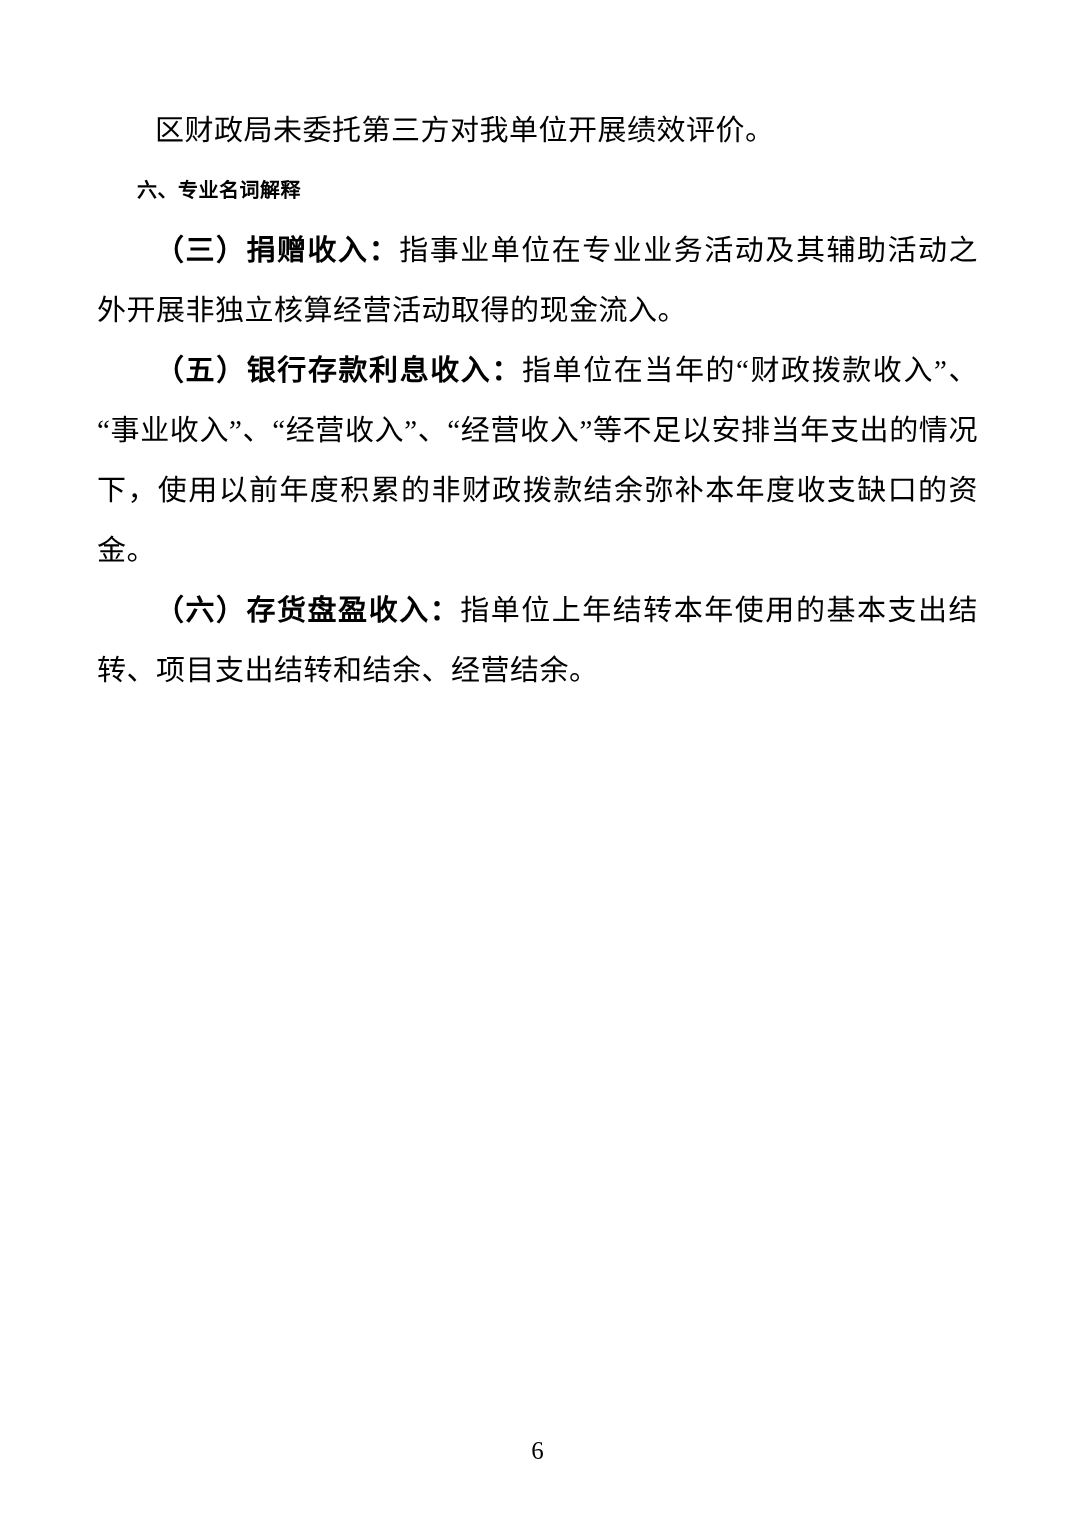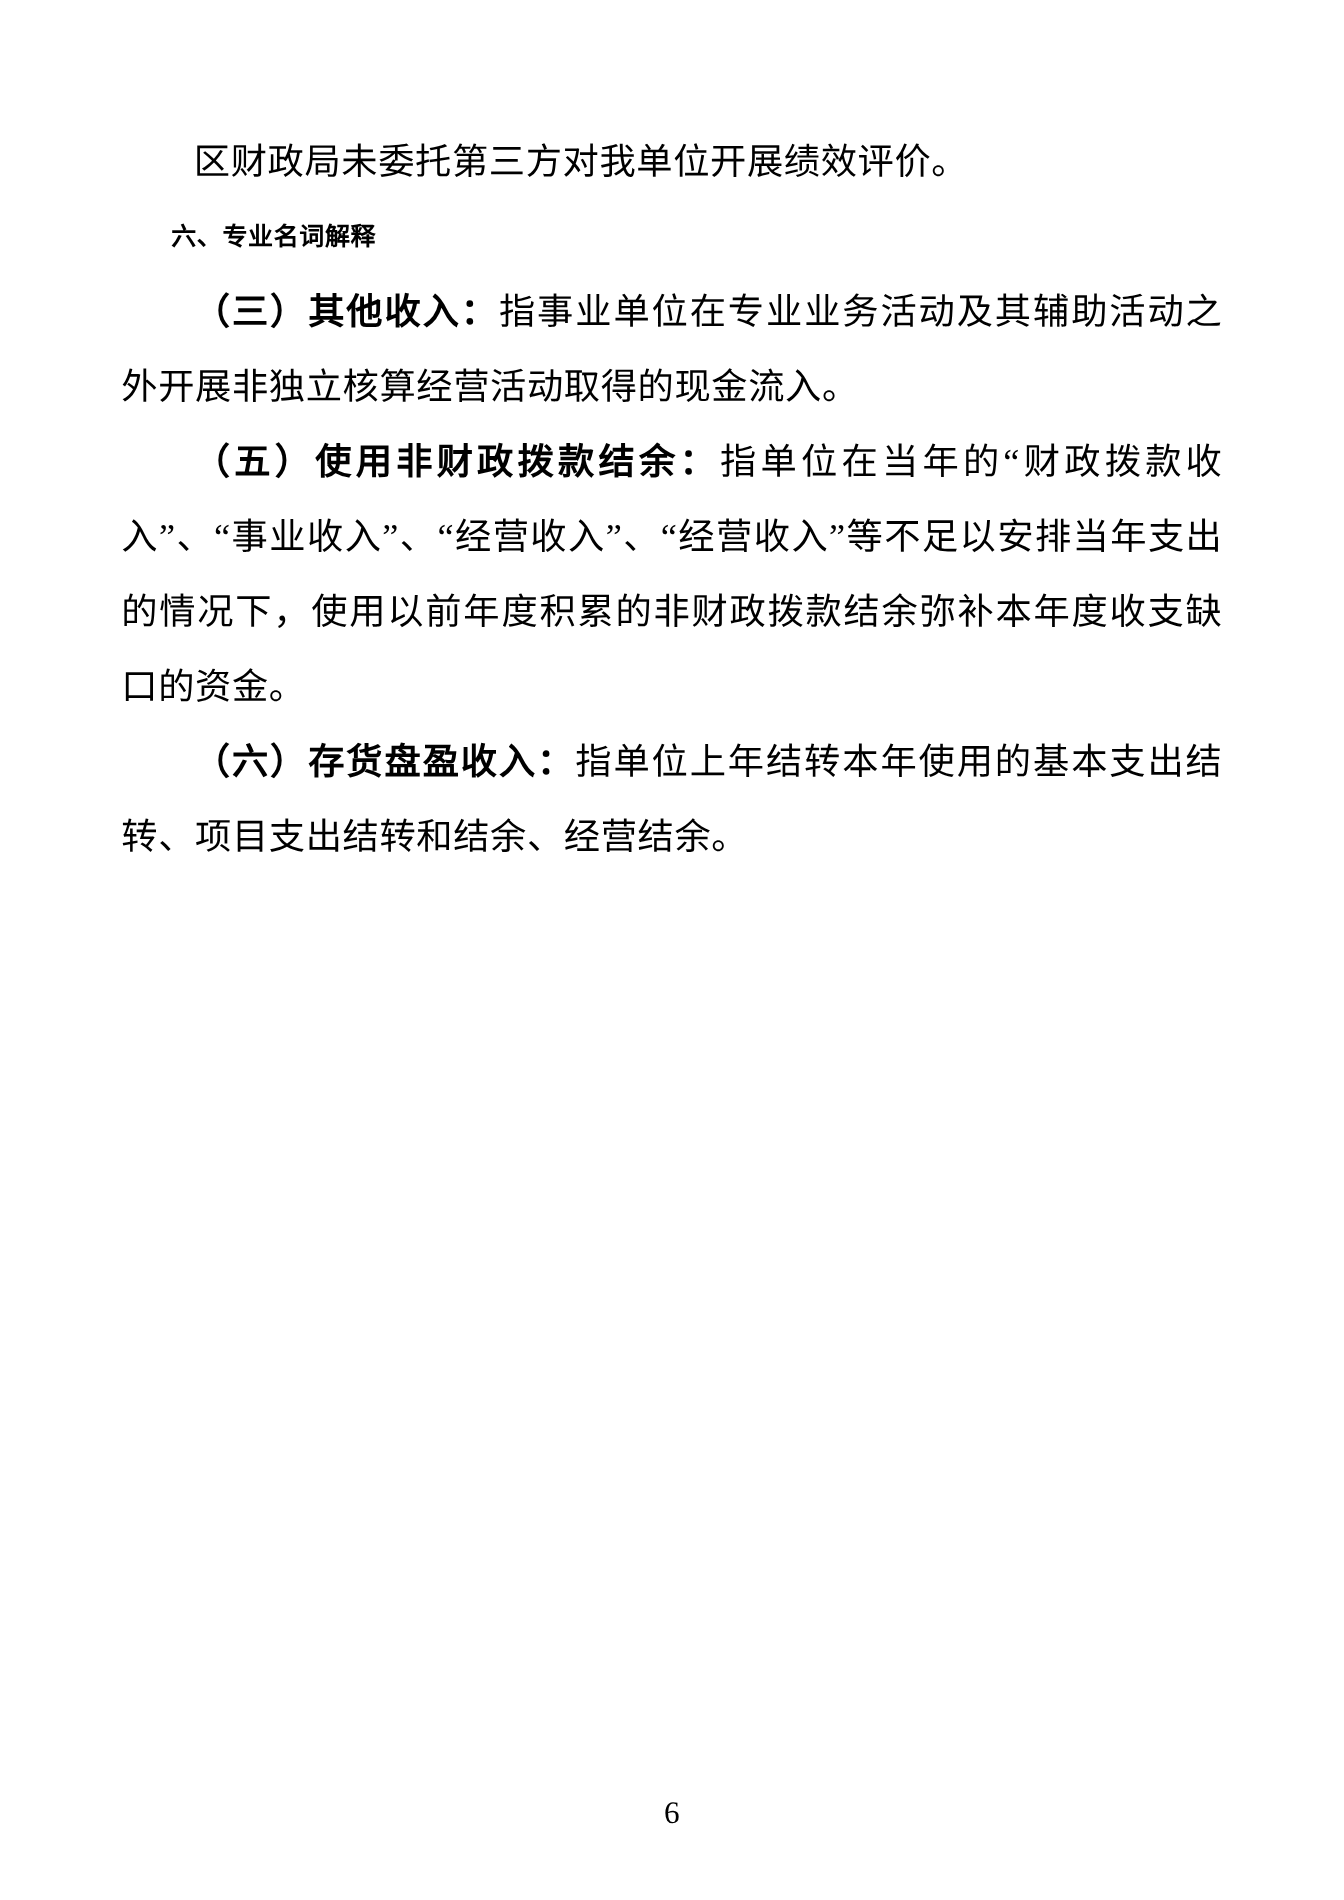--- a/index.html
+++ b/index.html
@@ -54,23 +54,23 @@
 
 <div class="page">
   <div class="content">
 
     <p><span>区财政局未委托第三方对我单位开展绩效评价。</span></p>
 
     <h3 class="section-heading">六、专业名词解释</h3>
 
 
 
-    <p><span class="lead">（三）其他收入：</span><span>指事业单位在专业业务活动及其辅助活动之外开展非独立核算经营活动取得的现金流入。</span></p>
+    <p><span class="lead">（三）捐赠收入：</span><span>指事业单位在专业业务活动及其辅助活动之外开展非独立核算经营活动取得的现金流入。</span></p>
 
 
-    <p><span class="lead">（五）使用非财政拨款结余：</span><span>指单位在当年的“财政拨款收入”、“事业收入”、“经营收入”、“经营收入”等不足以安排当年支出的情况下，使用以前年度积累的非财政拨款结余弥补本年度收支缺口的资金。</span></p>
+    <p><span class="lead">（五）银行存款利息收入：</span><span>指单位在当年的“财政拨款收入”、“事业收入”、“经营收入”、“经营收入”等不足以安排当年支出的情况下，使用以前年度积累的非财政拨款结余弥补本年度收支缺口的资金。</span></p>
 
     <p><span class="lead">（六）存货盘盈收入：</span><span>指单位上年结转本年使用的基本支出结转、项目支出结转和结余、经营结余。</span></p>
 
   </div>
 
   <div class="page-number">6</div>
 </div>
 
 </body></html>

